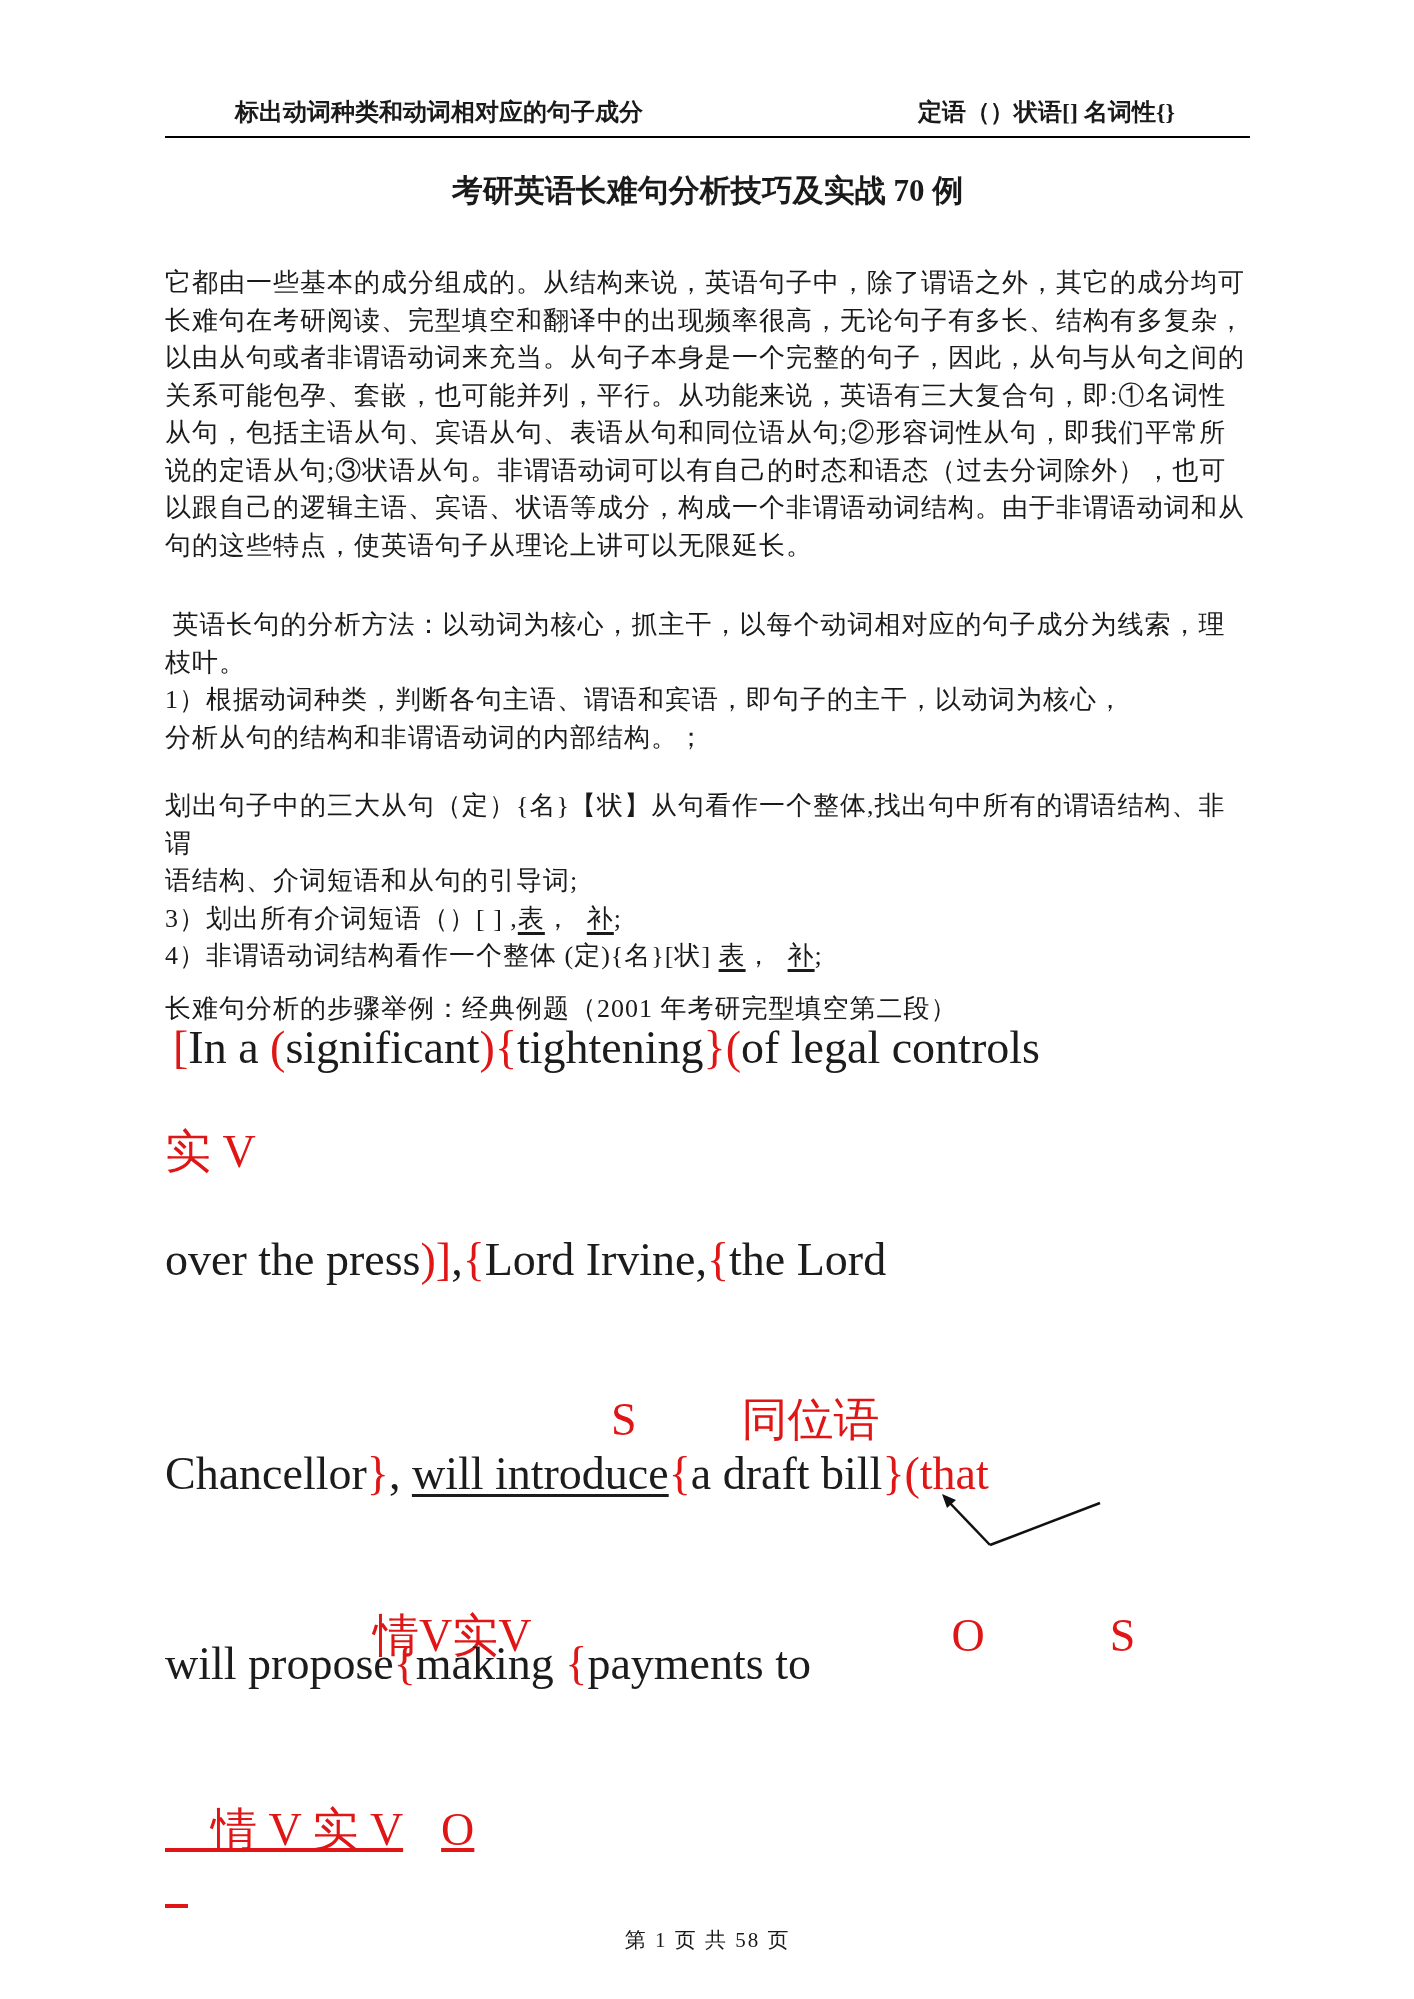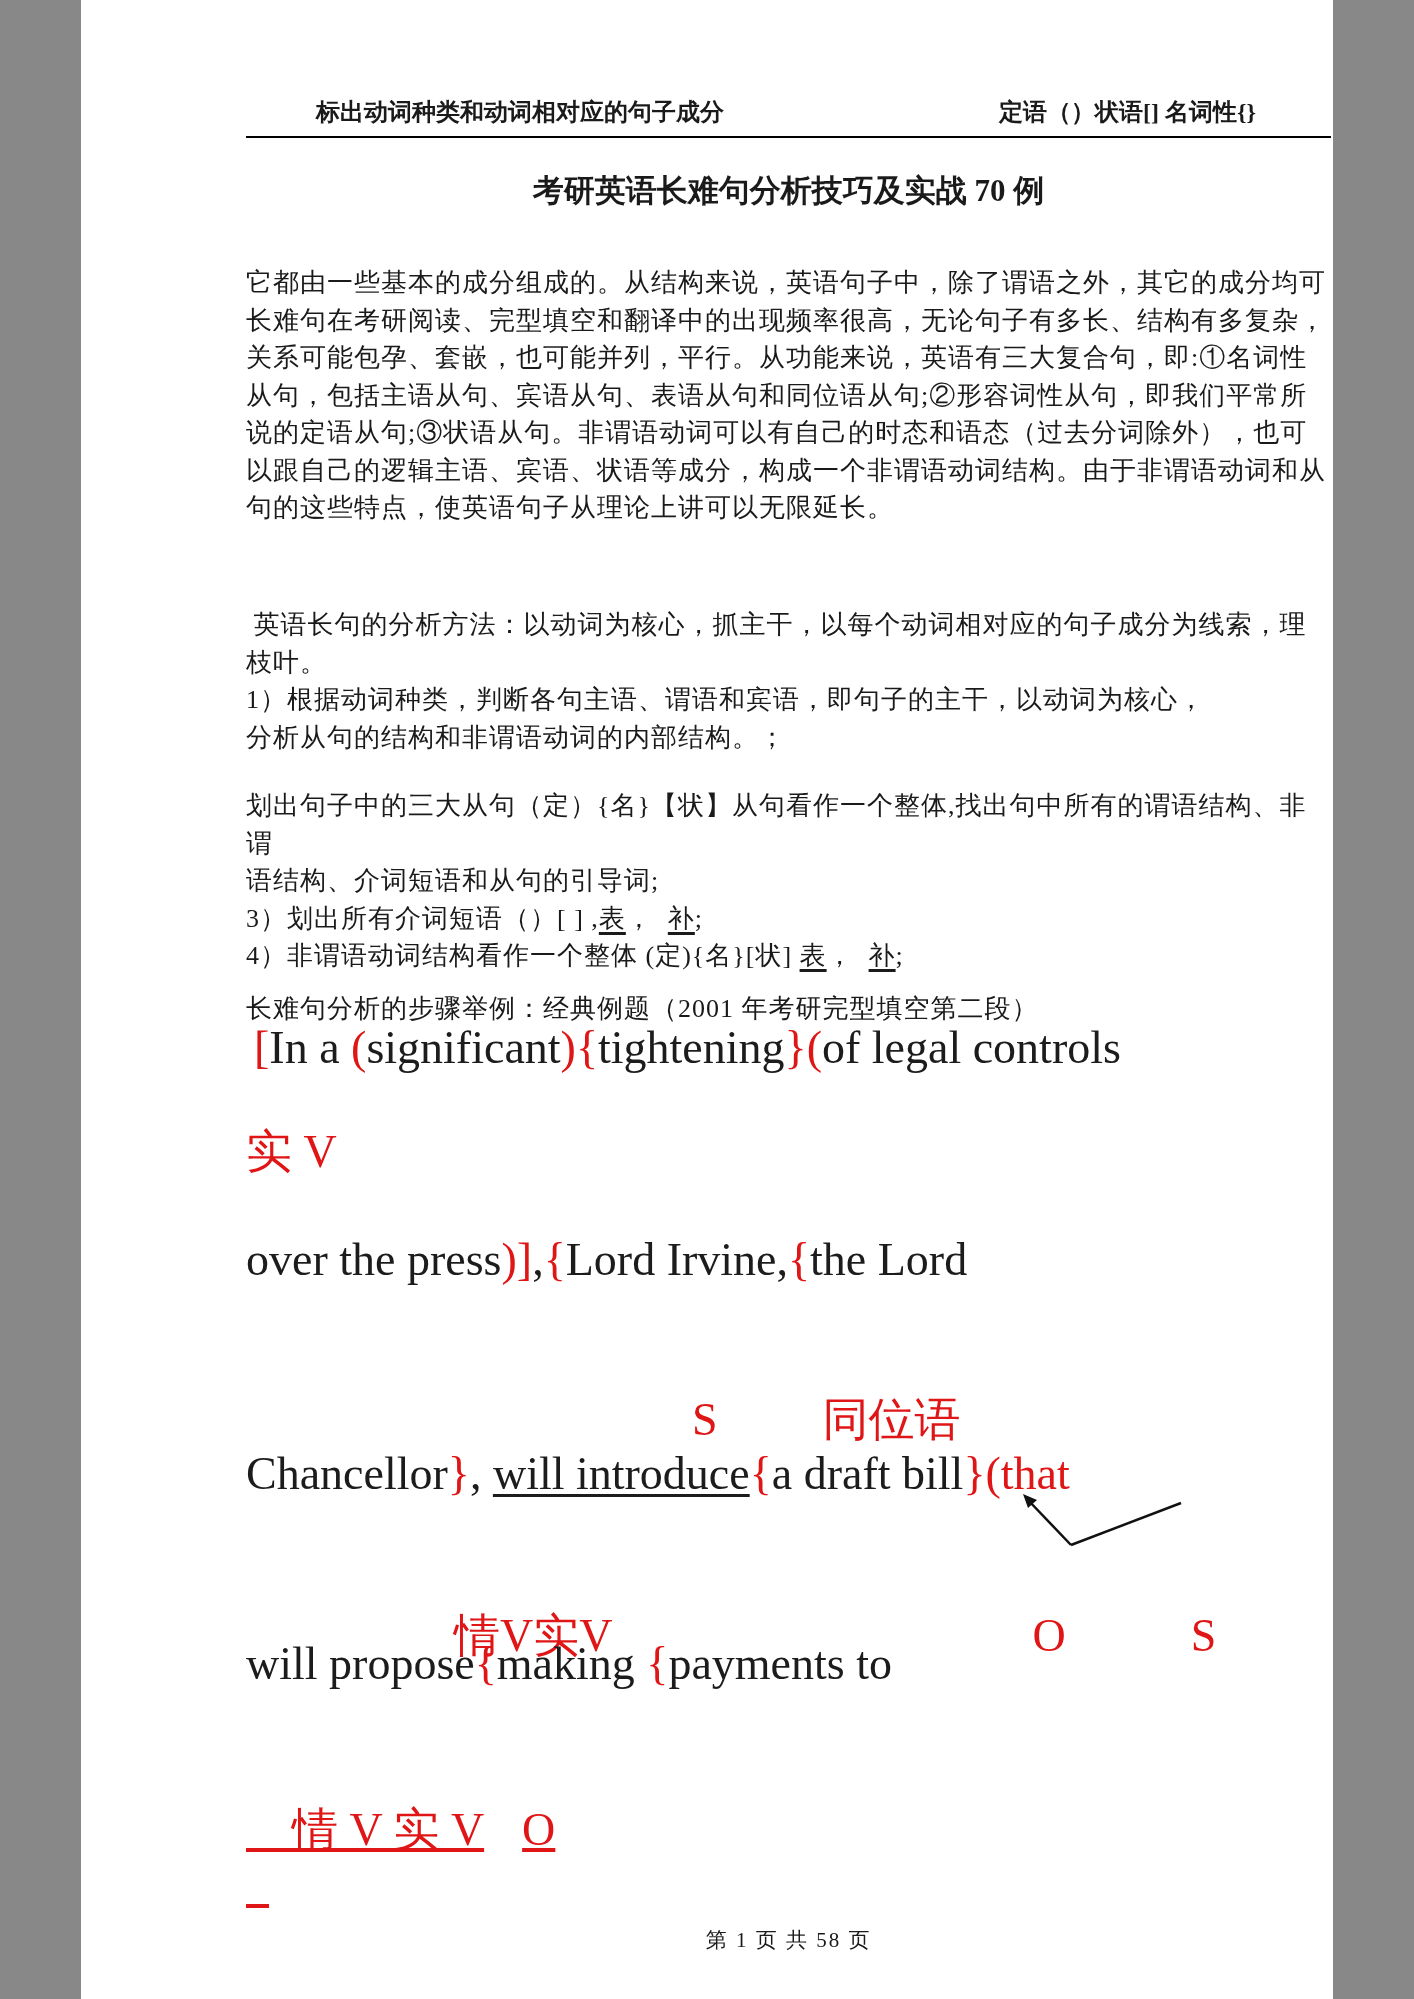--- a/index.html
+++ b/index.html
@@ -1,18 +1,18 @@
 <!DOCTYPE html>
 <html style="--red: #e01515;"><head>
 <meta charset="utf-8">
 <style>
   html,body { margin:0; padding:0; background:#888; }
   .page {
     position:relative;
-    width:1252px; height:1999px;
+    width:1414px; height:1999px;
     margin:0 auto;
     background:#ffffff;
     font-family:"Liberation Serif","DejaVu Serif",serif;
     color:#1a1a1a;
     overflow:hidden;
   }
   .abs { position:absolute; left:165px; width:1085px; }
 
   
   .hdr {
@@ -67,20 +67,21 @@
   <div class="abs hdr">
     <span class="h-left">标出动词种类和动词相对应的句子成分</span>
     <span class="h-right">定语（）状语[] 名词性{}</span>
   </div>
 
   <div class="abs doc-title">考研英语长难句分析技巧及实战 70 例</div>
 
   <div class="abs bodyblock p-intro">
       <div class="text-line">它都由一些基本的成分组成的。从结构来说，英语句子中，除了谓语之外，其它的成分均可</div>
       <div class="text-line">长难句在考研阅读、完型填空和翻译中的出现频率很高，无论句子有多长、结构有多复杂，</div>
+      <div class="text-line">以由从句或者非谓语动词来充当。从句子本身是一个完整的句子，因此，从句与从句之间的</div>
       <div class="text-line">关系可能包孕、套嵌，也可能并列，平行。从功能来说，英语有三大复合句，即:①名词性</div>
       <div class="text-line">从句，包括主语从句、宾语从句、表语从句和同位语从句;②形容词性从句，即我们平常所</div>
       <div class="text-line">说的定语从句;③状语从句。非谓语动词可以有自己的时态和语态（过去分词除外），也可</div>
       <div class="text-line">以跟自己的逻辑主语、宾语、状语等成分，构成一个非谓语动词结构。由于非谓语动词和从</div>
       <div class="text-line">句的这些特点，使英语句子从理论上讲可以无限延长。</div>
     </div>
 
   <div class="abs bodyblock p-method">
       <div class="text-line"> 英语长句的分析方法：以动词为核心，抓主干，以每个动词相对应的句子成分为线索，理</div>
       <div class="text-line">枝叶。</div>

